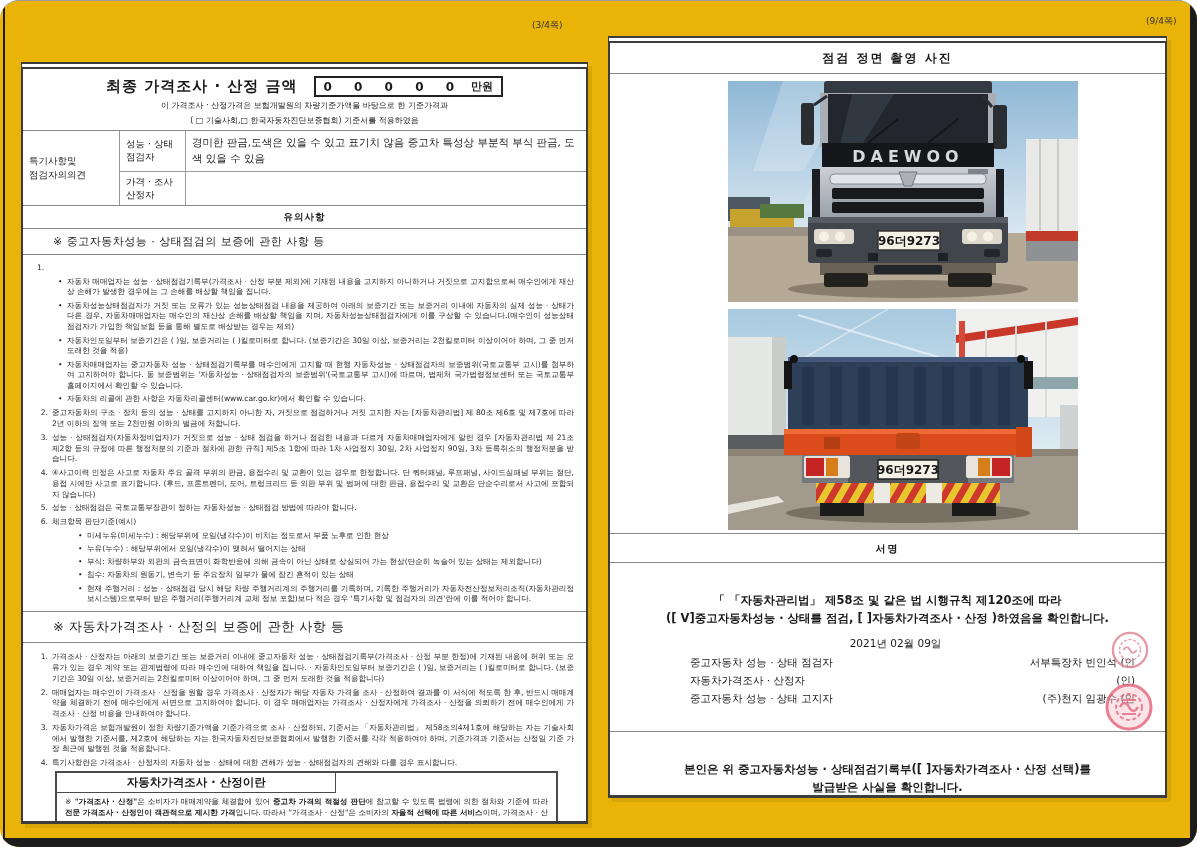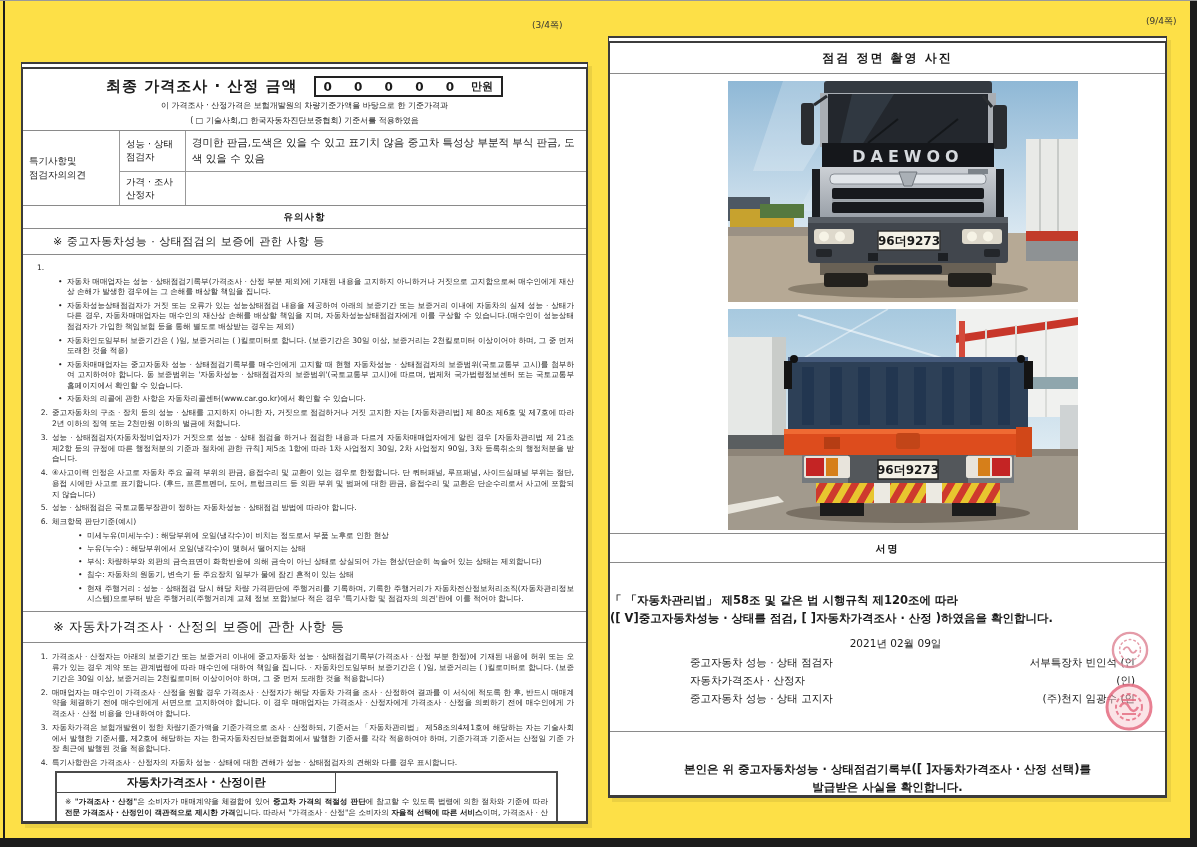--- a/index.html
+++ b/index.html
@@ -1,19 +1,19 @@
 <!DOCTYPE html>
 <html><head>
 <meta charset="utf-8">
 <style>
   * { margin:0; padding:0; box-sizing:border-box; }
   html,body { background:#fff; }
   body { font-family:"DejaVu Sans","Liberation Sans",sans-serif; color:#1a1a1a; }
-  .screen { position:relative; width:1197px; height:847px; background:#fde047; overflow:hidden;
-            border-top:1px solid #9a9a9a; }
+  .screen { position:relative; width:1197px; height:847px; background:#eab308; overflow:hidden;
+            border-top:1px solid #9a9a9a;border-radius:19px; }
   .edge-left  { position:absolute; left:3px; top:0; width:2px; height:847px; background:#1c1c1c; }
   .edge-right { position:absolute; right:0; top:0; width:7px; height:847px; background:#1c1c1c; }
   .edge-bottom{ position:absolute; left:0; bottom:0; width:1197px; height:9px; background:#1c1c1c; }
 
   .page-marker { position:absolute; font-size:9px; color:#333; }
   .marker-left  { left:532px; top:18px; }
   .marker-right { left:1146px; top:14px; }
 
   .page { position:absolute; background:#fff; border:2px solid #3c3c3c; border-top:7px double #3c3c3c;
           box-shadow:4px 4px 0 rgba(0,0,0,0.07); display:flex; flex-direction:column; overflow:hidden; }
@@ -60,21 +60,21 @@
   .def-body .b { font-weight:bold; }
 
   
   .photo-title { height:31px; line-height:31px; text-align:center; font-size:12px; font-weight:bold;
                  border-bottom:1px solid #8a8a8a; letter-spacing:2px; }
   .photo { width:350px; height:221px; margin:7px 0 0 118px; }
   .photo svg { display:block; width:100%; height:100%; }
 
   .sign-band { margin-top:3px; border-top:1px solid #8a8a8a; border-bottom:1px solid #8a8a8a;
                height:30px; line-height:30px; text-align:center; font-size:10px; font-weight:bold; letter-spacing:2px; }
-  .statement { margin-top:28px; text-align:left; font-size:11.5px; font-weight:bold; line-height:1.6; }
+  .statement { margin-top:28px; text-align:center; font-size:11.5px; font-weight:bold; line-height:1.6; }
   .sign-date { margin-top:9px; text-align:center; font-size:10.5px;margin-left:16px; }
   .sign-rows { margin-top:2px; padding:0 30px 0 80px; }
   .sign-row { display:flex; justify-content:space-between; font-size:10.5px; line-height:18px; }
   .sign-divider { border-top:1px solid #8a8a8a; margin-top:24px; }
   .confirm { margin-top:28px; text-align:center; font-size:11.5px; font-weight:bold; line-height:1.6; }
 
   .seal { position:absolute; border-radius:50%; opacity:0.85; }
   .seal svg { display:block; width:100%; height:100%; }
   .seal-1 { right:16px; top:588px; width:38px; height:38px; }
   .seal-2 { right:12px; top:640px; width:48px; height:48px; }
@@ -142,21 +142,21 @@
       </div>
       <div class="fp-item">
         <span class="n">6.</span>
         <span class="t">체크항목 판단기준(예시)</span>
       </div>
       <div class="fp-sub">
         <div class="fp-bullet">미세누유(미세누수) : 해당부위에 오일(냉각수)이 비치는 정도로서 부품 노후로 인한 현상</div>
         <div class="fp-bullet">누유(누수) : 해당부위에서 오일(냉각수)이 맺혀서 떨어지는 상태</div>
         <div class="fp-bullet">부식: 차량하부와 외판의 금속표면이 화학반응에 의해 금속이 아닌 상태로 상실되어 가는 현상(단순히 녹슬어 있는 상태는 제외합니다)</div>
         <div class="fp-bullet">침수: 자동차의 원동기, 변속기 등 주요장치 일부가 물에 잠긴 흔적이 있는 상태</div>
-        <div class="fp-bullet">현재 주행거리 : 성능 · 상태점검 당시 해당 차량 가격판단에 주행거리를 기록하며, 기록한 주행거리가 자동차전산정보처리조직(자동차관리정보시스템)으로부터 받은 주행거리(주행거리계 교체 정보 포함)보다 적은 경우 '특기사항 및 점검자의 의견'란에 이를 적어야 합니다.</div>
+        <div class="fp-bullet">현재 주행거리 : 성능 · 상태점검 당시 해당 차량 주행거리계의 주행거리를 기록하며, 기록한 주행거리가 자동차전산정보처리조직(자동차관리정보시스템)으로부터 받은 주행거리(주행거리계 교체 정보 포함)보다 적은 경우 '특기사항 및 점검자의 의견'란에 이를 적어야 합니다.</div>
       </div>
     </div>
 
     <div class="sec2-head">※ 자동차가격조사 · 산정의 보증에 관한 사항 등</div>
 
     <div class="fineprint">
       <div class="fp-item">
         <span class="n">1.</span>
         <span class="t">가격조사 · 산정자는 아래의 보증기간 또는 보증거리 이내에 중고자동차 성능 · 상태점검기록부(가격조사 · 산정 부분 한정)에 기재된 내용에 허위 또는 오류가 있는 경우 계약 또는 관계법령에 따라 매수인에 대하여 책임을 집니다.  · 자동차인도일부터 보증기간은 (    )일, 보증거리는 (    )킬로미터로 합니다. (보증기간은 30일 이상, 보증거리는 2천킬로미터 이상이어야 하며, 그 중 먼저 도래한 것을 적용합니다)</span>
       </div>

